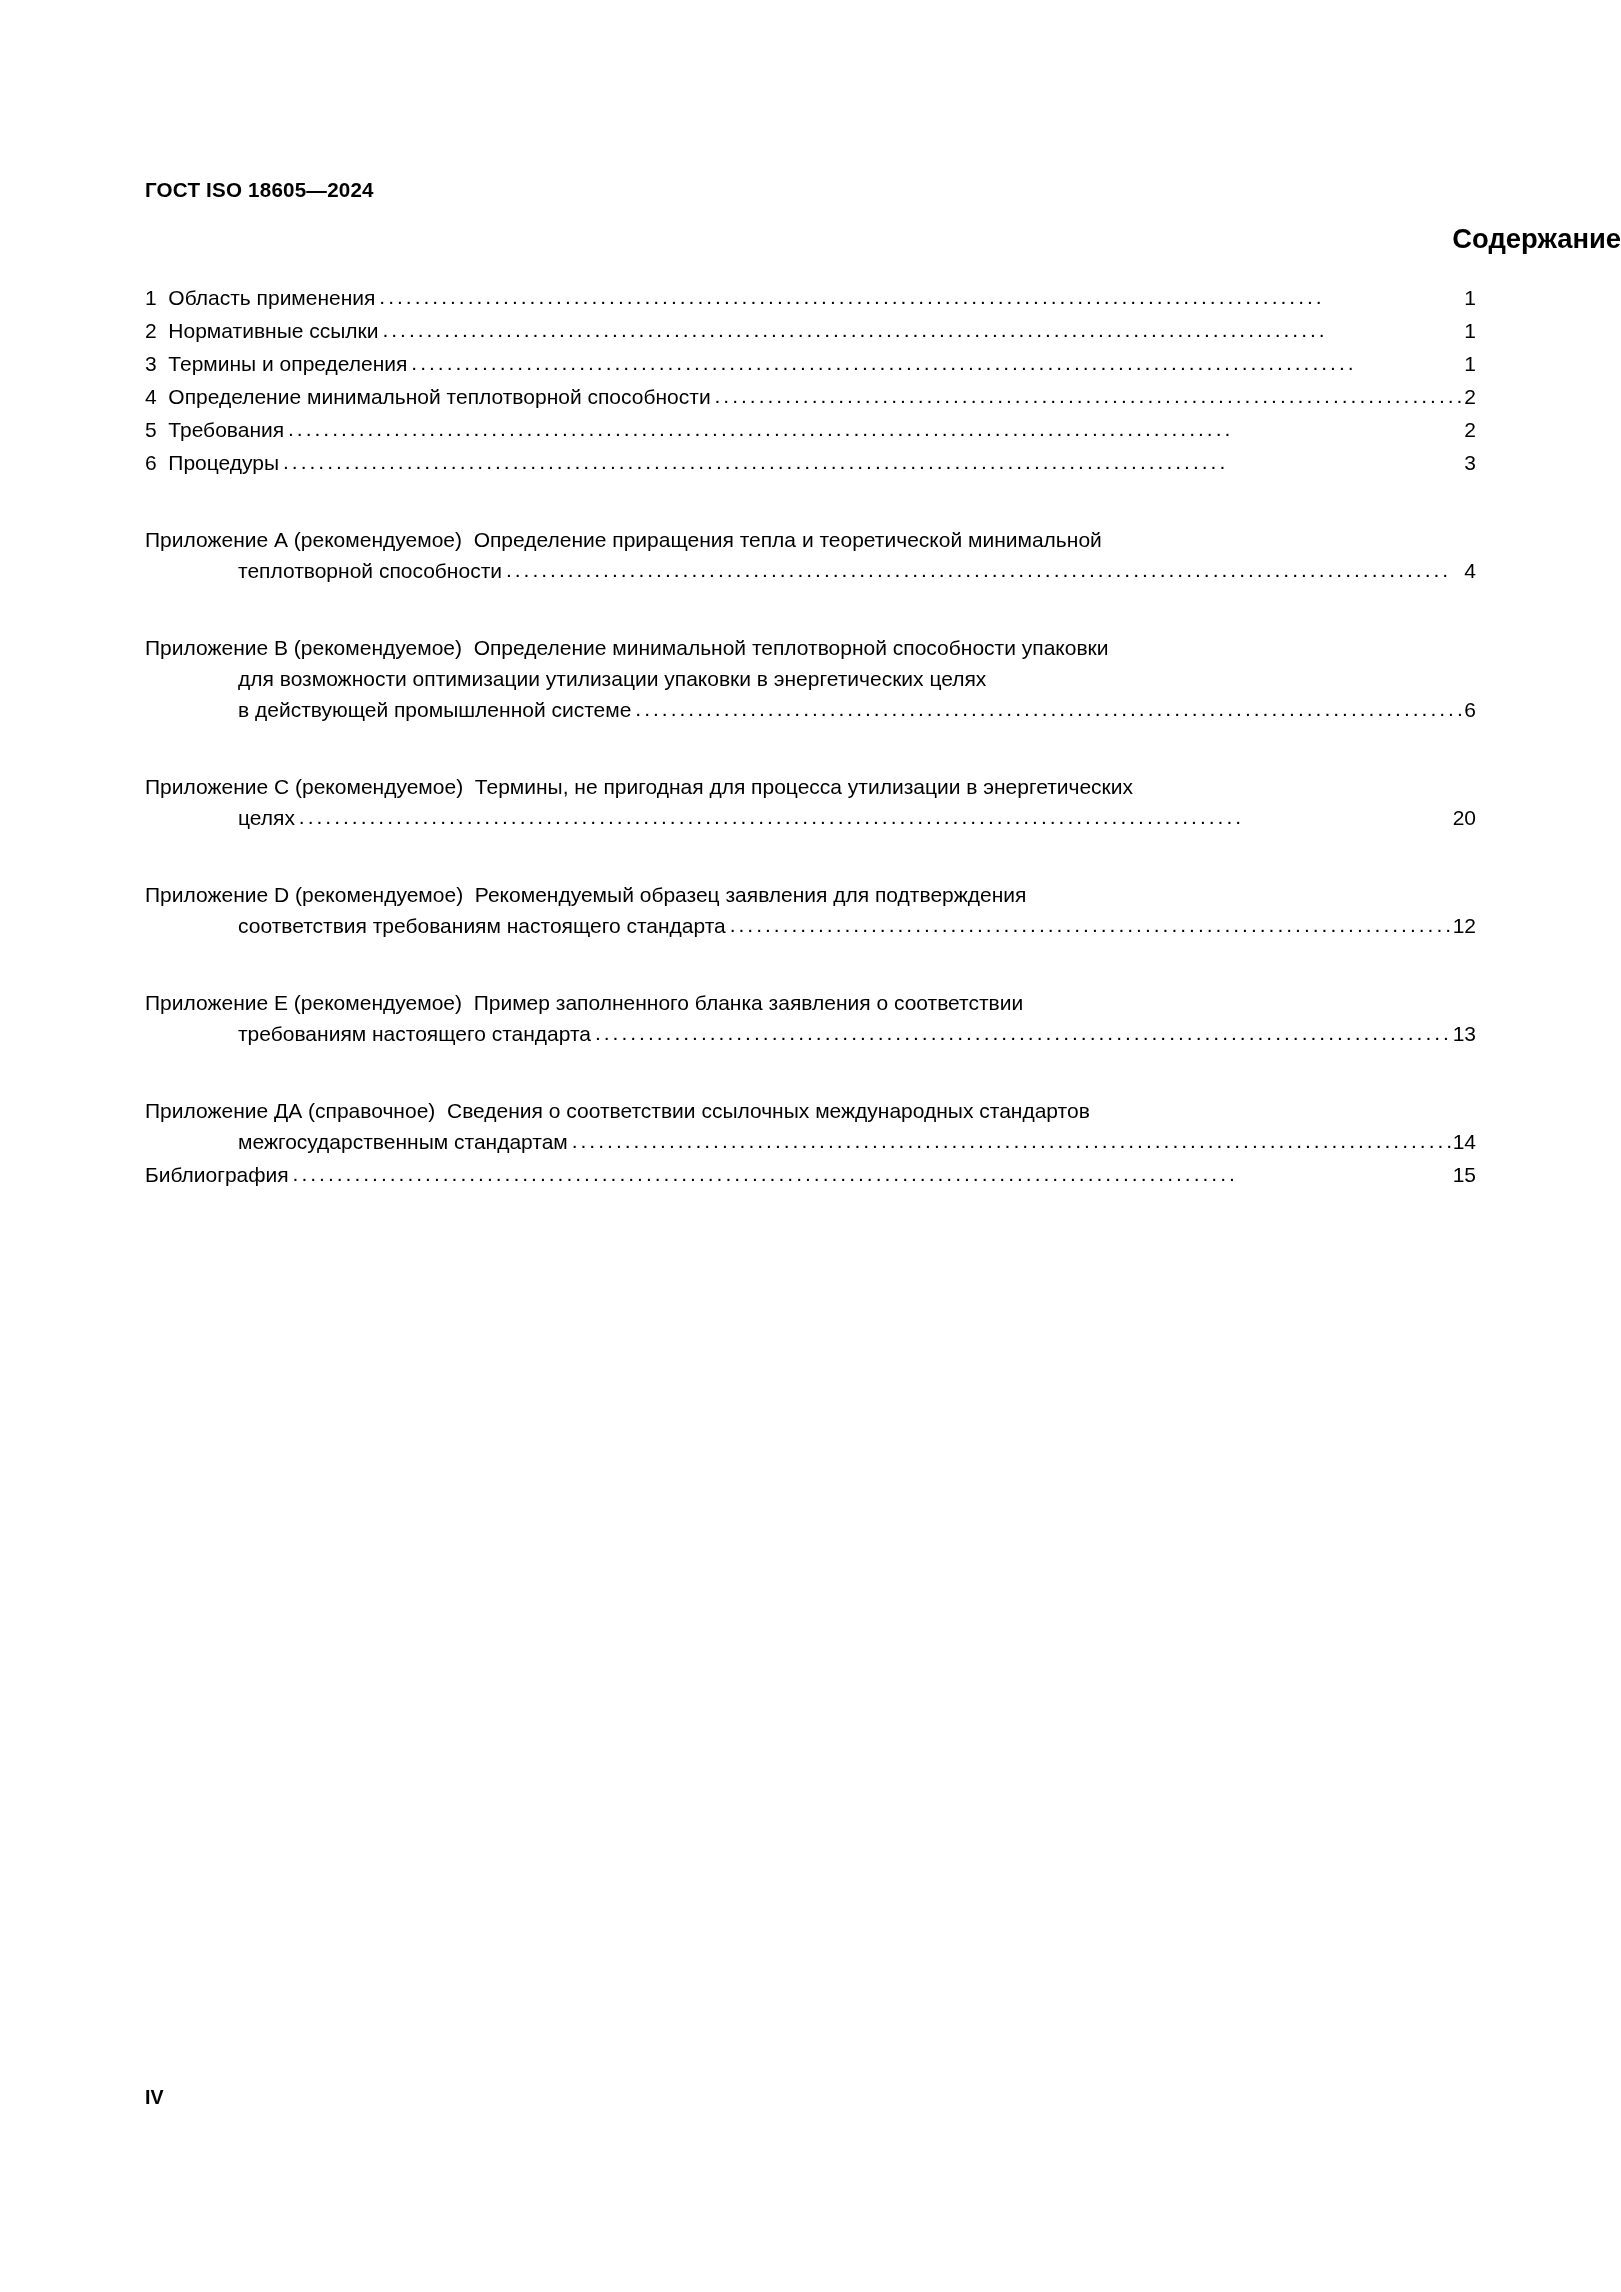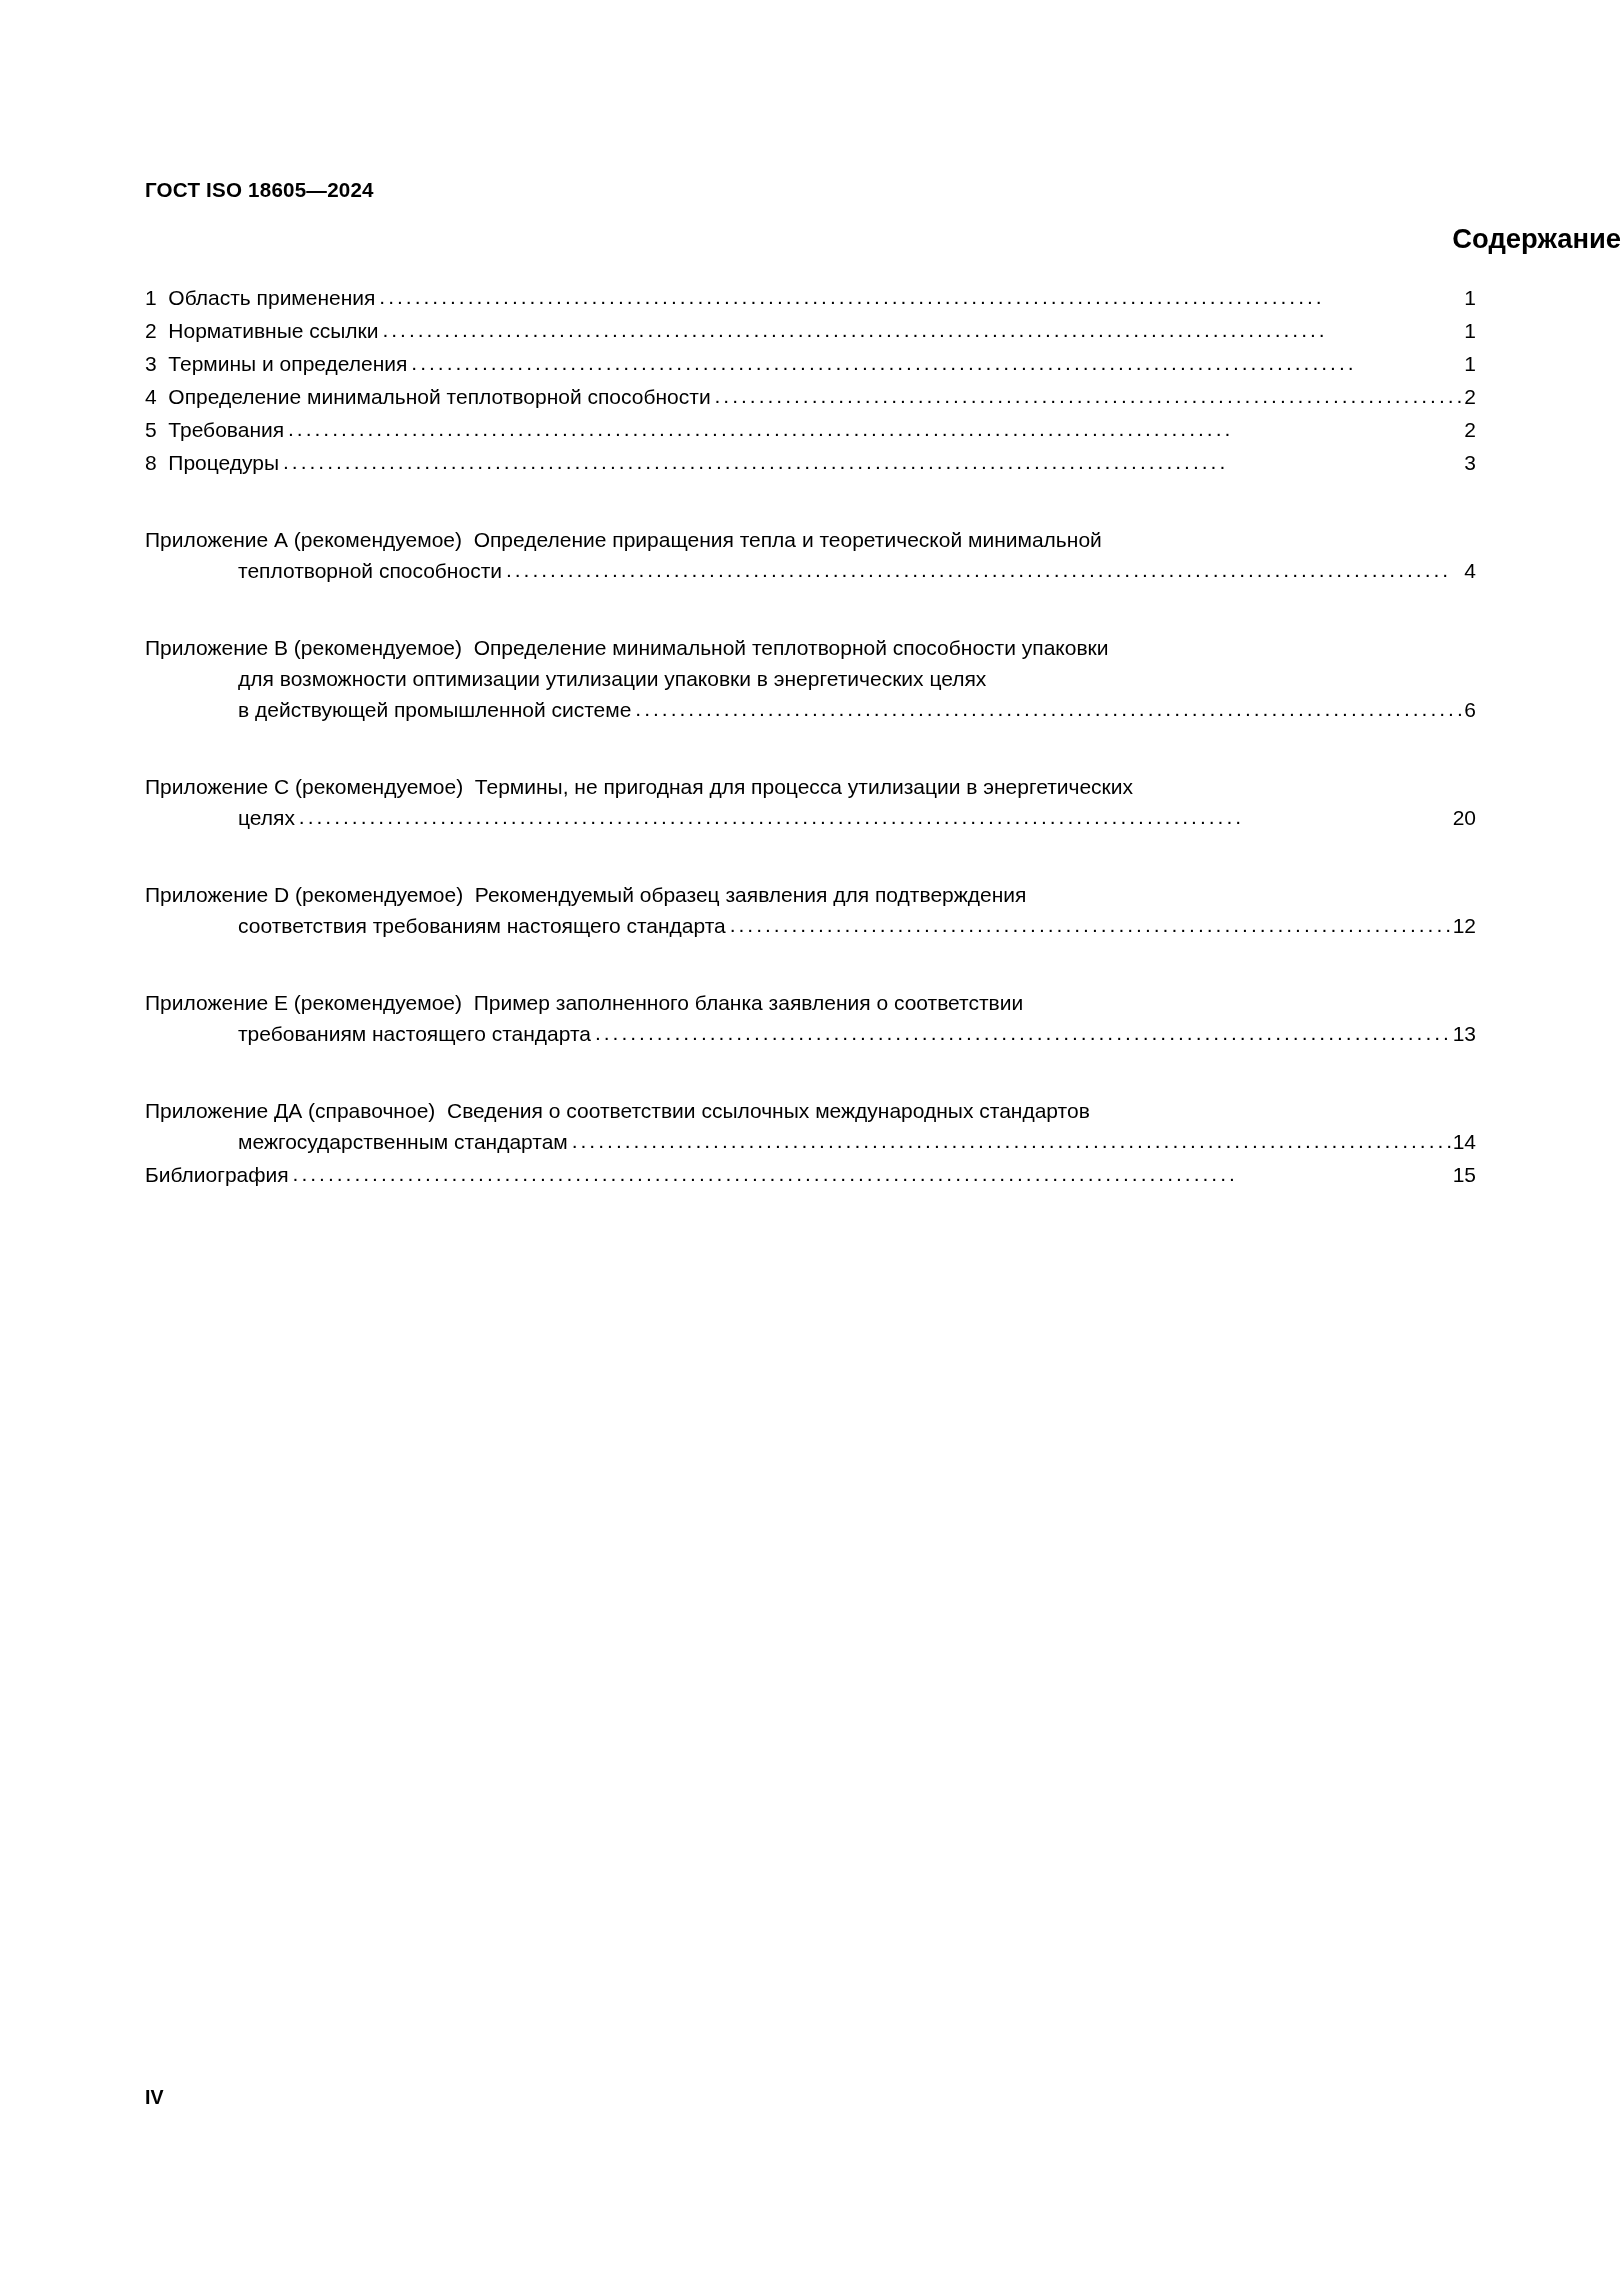--- a/index.html
+++ b/index.html
@@ -139,21 +139,21 @@
     <div class="toc-entry">
       <div class="line">
         <span class="txt">5  Требования</span>
         <span class="dots">...........................................................................................................</span>
         <span class="pg">2</span>
       </div>
     </div>
 
     <div class="toc-entry">
       <div class="line">
-        <span class="txt">8  Процедуры</span>
+        <span class="txt">6  Процедуры</span>
         <span class="dots">...........................................................................................................</span>
         <span class="pg">3</span>
       </div>
     </div>
 
     <div class="toc-entry wrap-entry">
       <div class="first">Приложение А (рекомендуемое)  Определение приращения тепла и теоретической минимальной</div>
       <div class="cont">
         <div class="line">
           <span class="txt">теплотворной способности</span>

